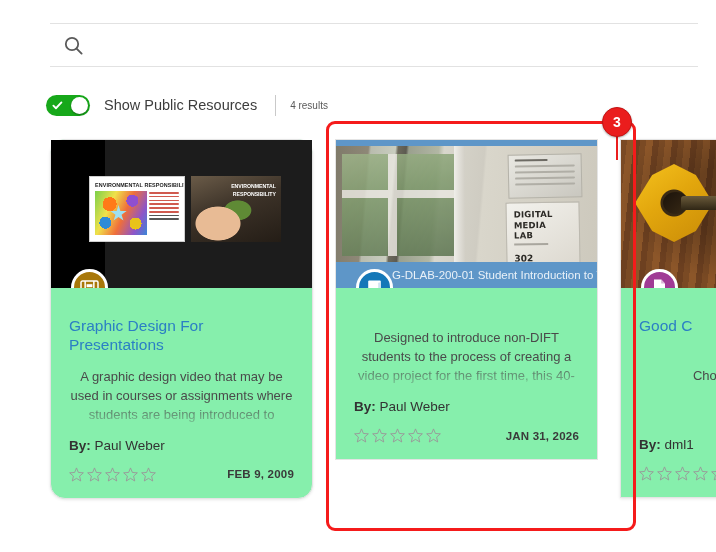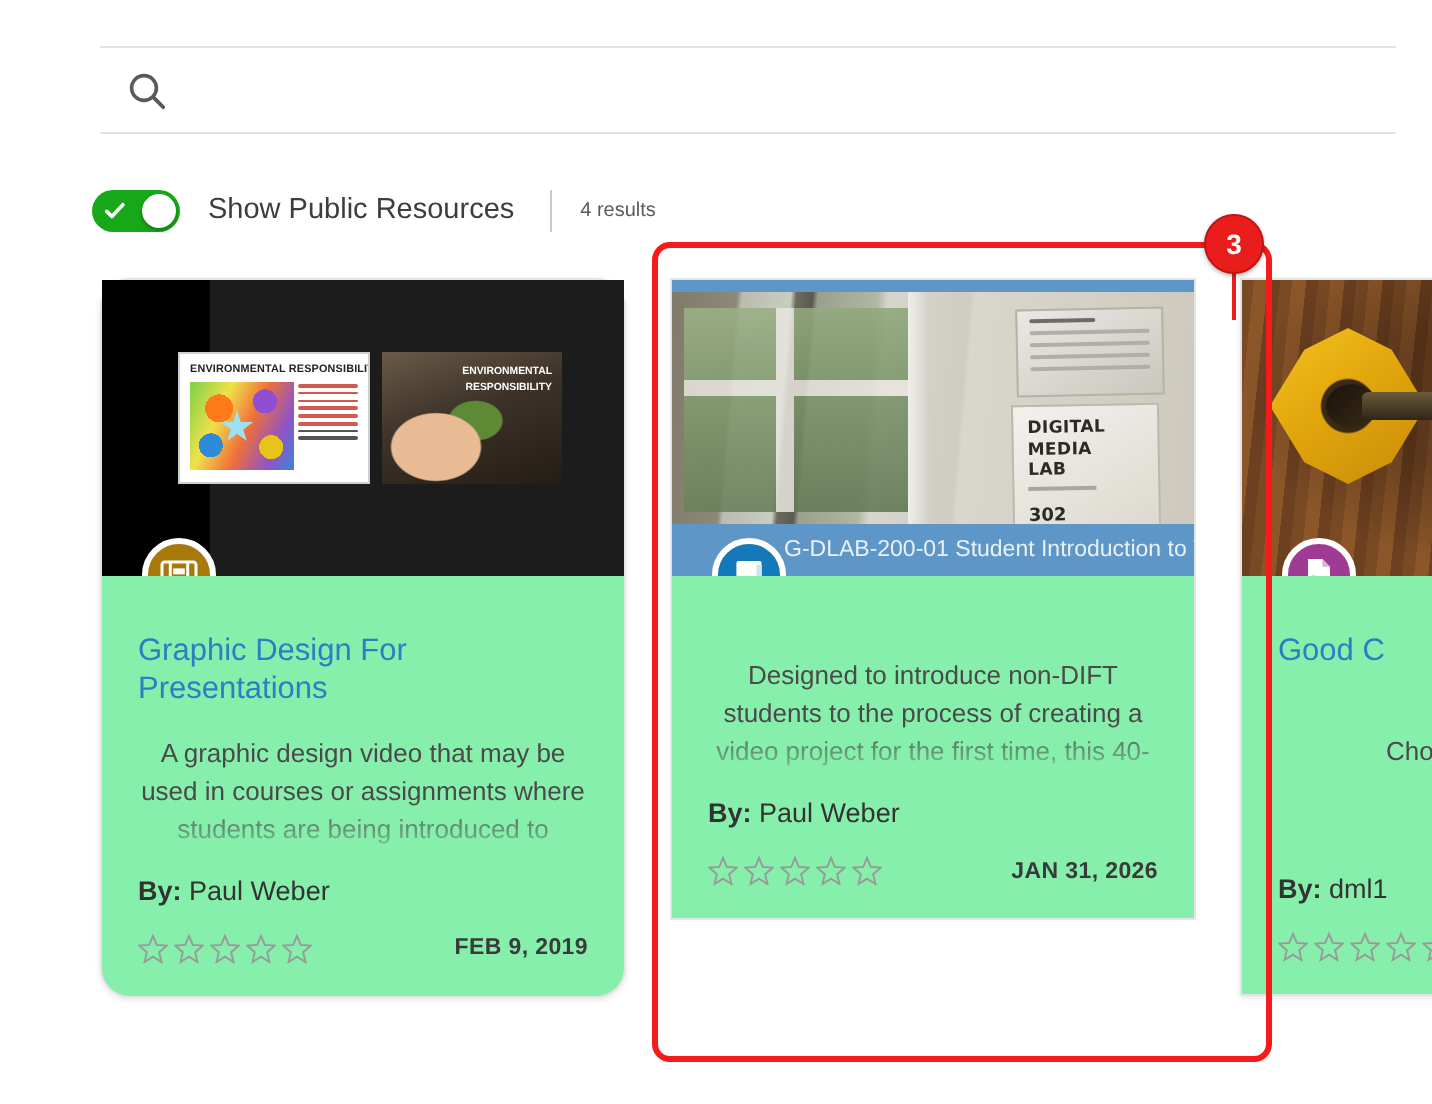--- a/index.html
+++ b/index.html
@@ -342,21 +342,21 @@
             <svg class="star" viewBox="0 0 16 16">
                 <polygon points="8,1 10,5.8 15.3,6.2 11.3,9.7 12.5,14.9 8,12.1 3.5,14.9 4.7,9.7 0.7,6.2 6,5.8" fill="none" stroke="#999" stroke-width="1"></polygon>
               </svg>
             <svg class="star" viewBox="0 0 16 16">
                 <polygon points="8,1 10,5.8 15.3,6.2 11.3,9.7 12.5,14.9 8,12.1 3.5,14.9 4.7,9.7 0.7,6.2 6,5.8" fill="none" stroke="#999" stroke-width="1"></polygon>
               </svg>
             <svg class="star" viewBox="0 0 16 16">
                 <polygon points="8,1 10,5.8 15.3,6.2 11.3,9.7 12.5,14.9 8,12.1 3.5,14.9 4.7,9.7 0.7,6.2 6,5.8" fill="none" stroke="#999" stroke-width="1"></polygon>
               </svg>
           </span>
-          <span class="card-date">FEB 9, 2019</span>
+          <span class="card-date">FEB 9, 2009</span>
         </div>
       </div>
     </div>
 
     <div class="card card-1">
       <div class="thumb thumb-dml">
         <div class="dml-photo">
           <div class="dml-window"></div>
           <div class="dml-frame"></div>
           <div class="dml-sign-top">

